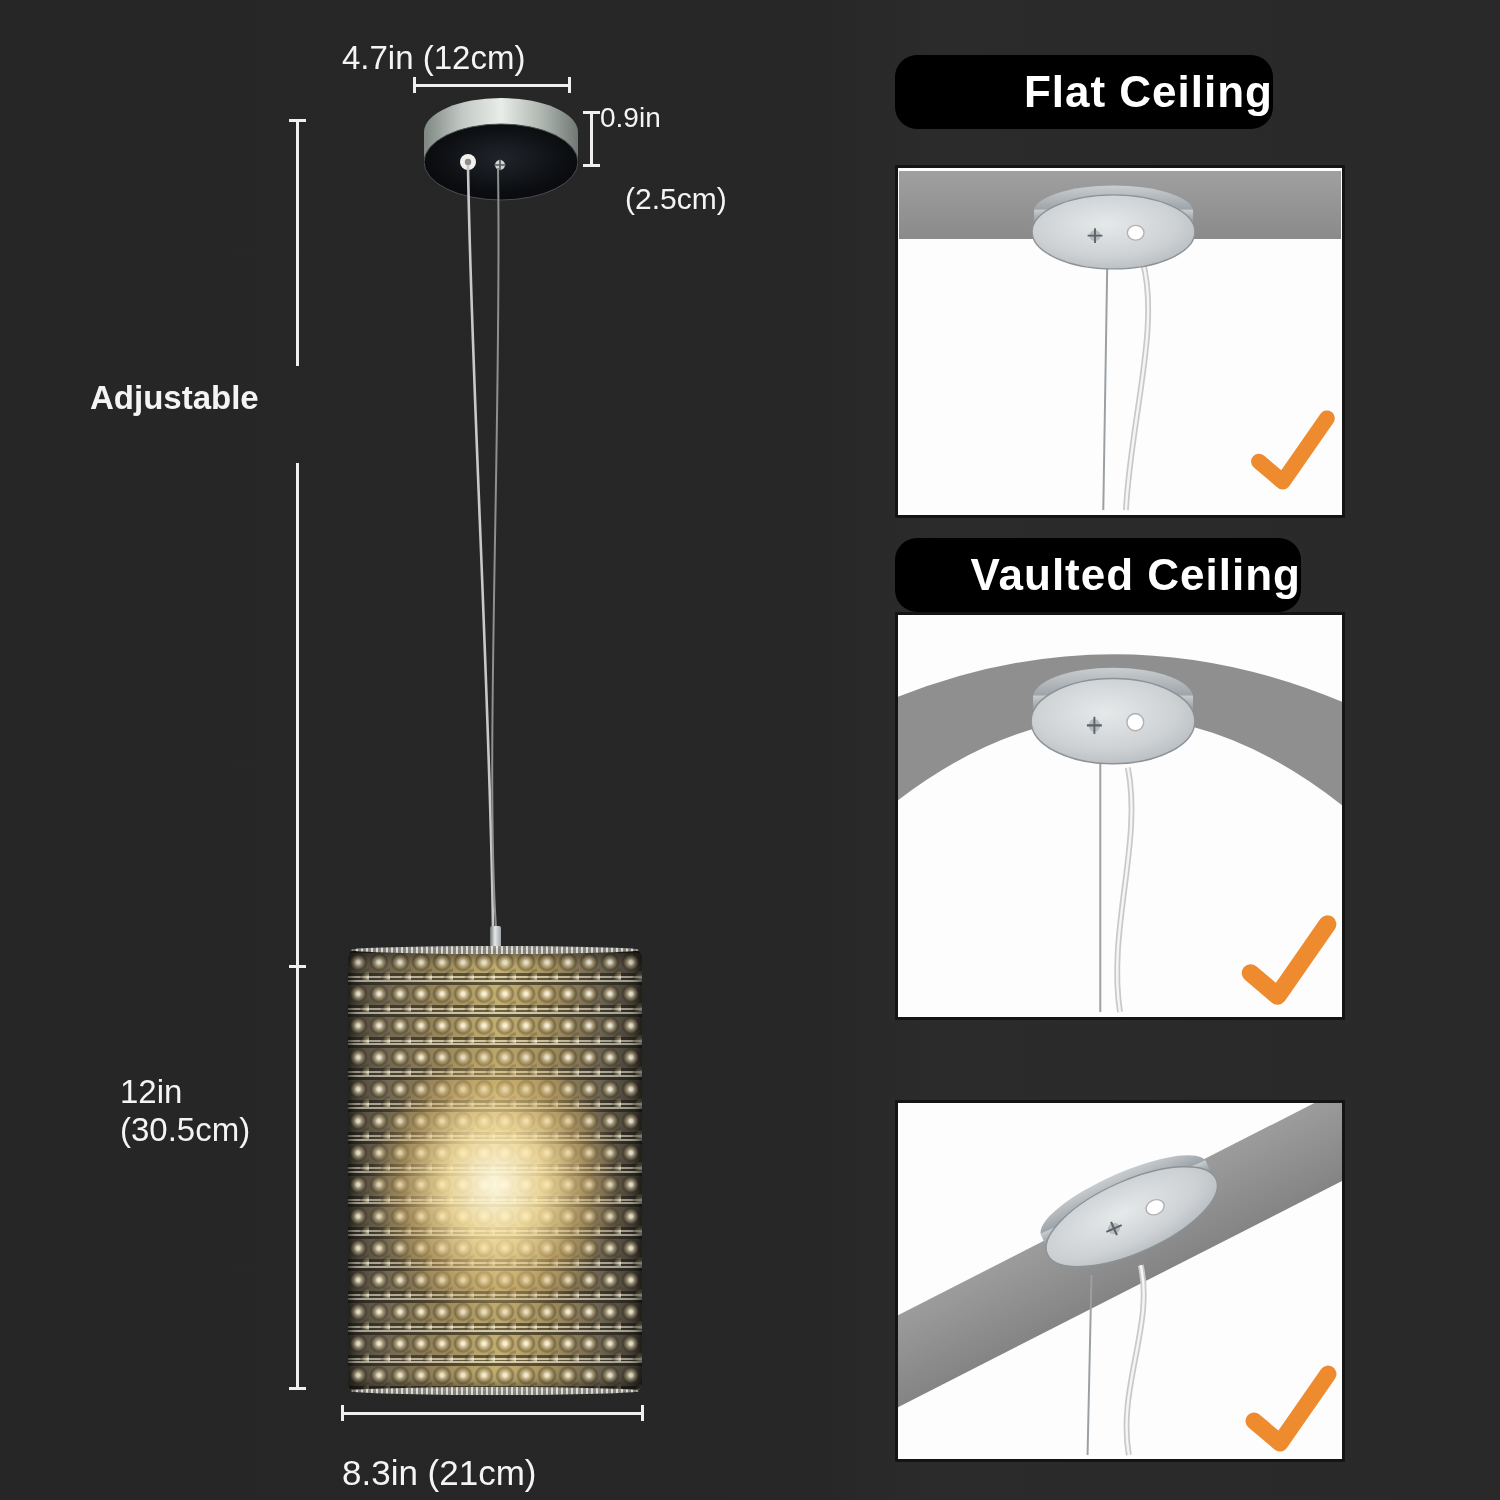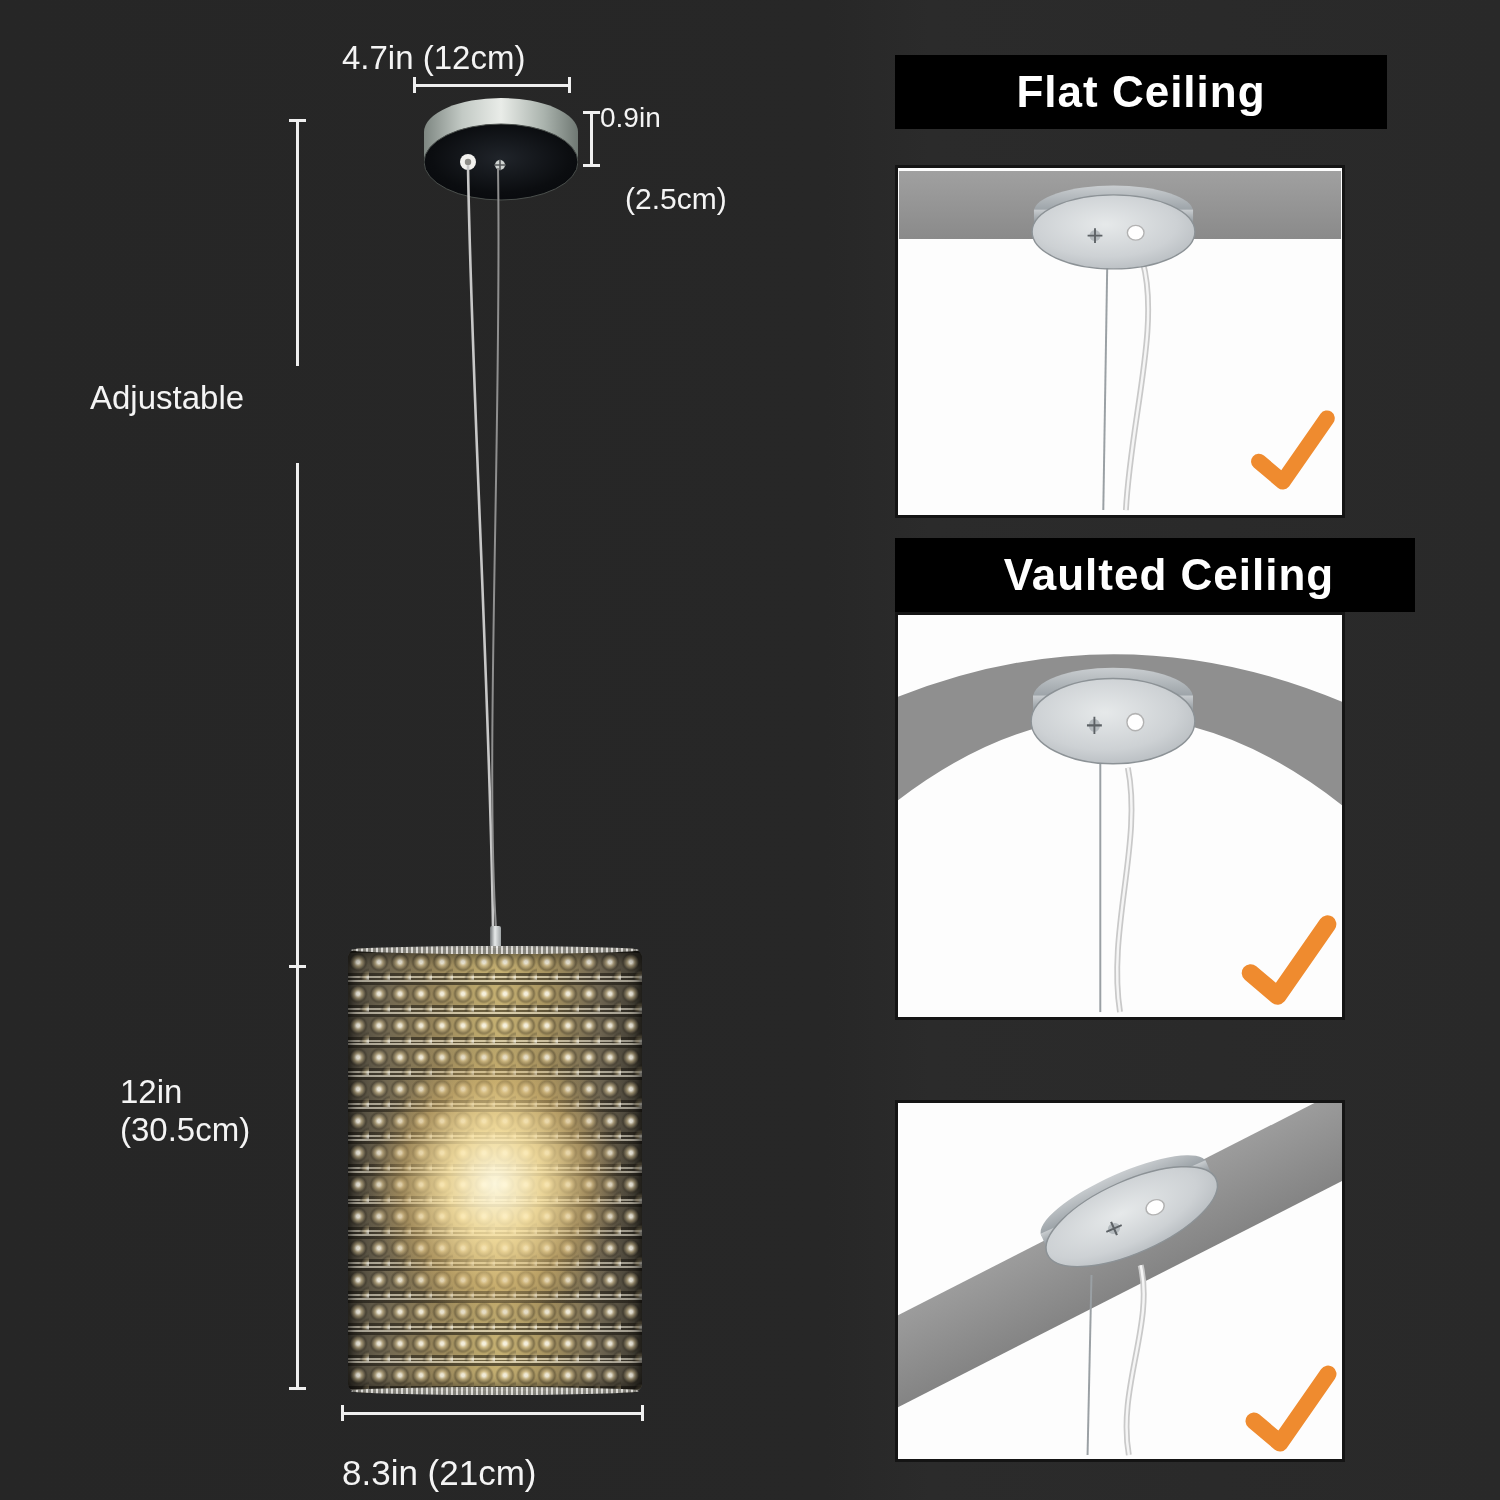--- a/index.html
+++ b/index.html
@@ -44,23 +44,23 @@
     box-shadow:inset 0 8px 12px rgba(0,0,0,.55), inset 0 -8px 12px rgba(0,0,0,.5);
   }
   .shade::before,.shade::after{
     content:"";position:absolute;left:3px;right:3px;height:8px;border-radius:50%;
     background:repeating-linear-gradient(90deg,#eceae6 0 2px,#8e8d86 2px 5px);opacity:.9;
   }
   .shade::before{top:-2px;} .shade::after{bottom:-2px;}
 
   
   .panel-title{
-    position:absolute;left:895px;width:492px;height:74px;background:#000;
-    display:flex;align-items:center;justify-content:center;
-    color:#fff;font-size:44px;font-weight:700;letter-spacing:1px;white-space:nowrap;
+    position:absolute;left:895px;width:378px;height:74px;background:#000;
+    display:flex;align-items:center;justify-content:flex-end;
+    color:#fff;font-size:44px;font-weight:700;letter-spacing:1px;white-space:nowrap;border-radius:22px;
   }
   .panel-img{
     position:absolute;left:895px;width:450px;background:#fdfdfd;
     border:3px solid #141414;box-sizing:border-box;overflow:hidden;
   }
   .flat-band{position:absolute;left:1px;right:1px;top:3px;height:68px;
     background:linear-gradient(180deg,#a0a0a0,#8a8a8a);}
   .sloped-band{position:absolute;left:-90px;top:100px;width:640px;height:82px;
     background:linear-gradient(180deg,#9c9c9c,#848484);transform:rotate(-27deg);}
   .arch-svg,.panel-cords{position:absolute;left:0;top:0;width:100%;height:100%;}
@@ -106,21 +106,21 @@
   <div class="dimline-v" style="left:590px;top:111px;height:56px;">
     <span class="vtick" style="top:0;"></span>
     <span class="vtick" style="bottom:0;"></span>
   </div>
   <div class="dimtext" style="left:600px;top:102px;width:130px;font-size:28px;line-height:32px;">0.9in</div>
   <div class="dimtext" style="left:625px;top:135px;width:130px;font-size:30px;line-height:32px;margin-top:48px;">(2.5cm)</div>
 
   <div class="dimline-v" style="left:296px;top:119px;height:247px;">
     <span class="vtick" style="top:0;"></span>
   </div>
-  <div class="dimtext" style="left:90px;top:378px;width:420px;">Adjustable</div>
+  <div class="dimtext" style="left:90px;top:378px;width:420px;font-weight:bold;">Adjustable</div>
   <div class="dimline-v" style="left:296px;top:463px;height:503px;"></div>
   <div class="dimline-v" style="left:296px;top:966px;height:424px;">
     <span class="vtick" style="top:-1px;"></span>
     <span class="vtick" style="bottom:0;"></span>
   </div>
   <div class="dimtext" style="left:120px;top:1073px;width:186px;line-height:38px;">12in</div>
   <div class="dimtext" style="left:120px;top:1111px;width:186px;line-height:38px;">(30.5cm)</div>
 
   <svg class="cords" viewBox="0 0 80 790">
     <path d="M28,5 C31,210 50,540 53,768" fill="none" stroke="#c8c8c8" stroke-width="2.6"></path>

